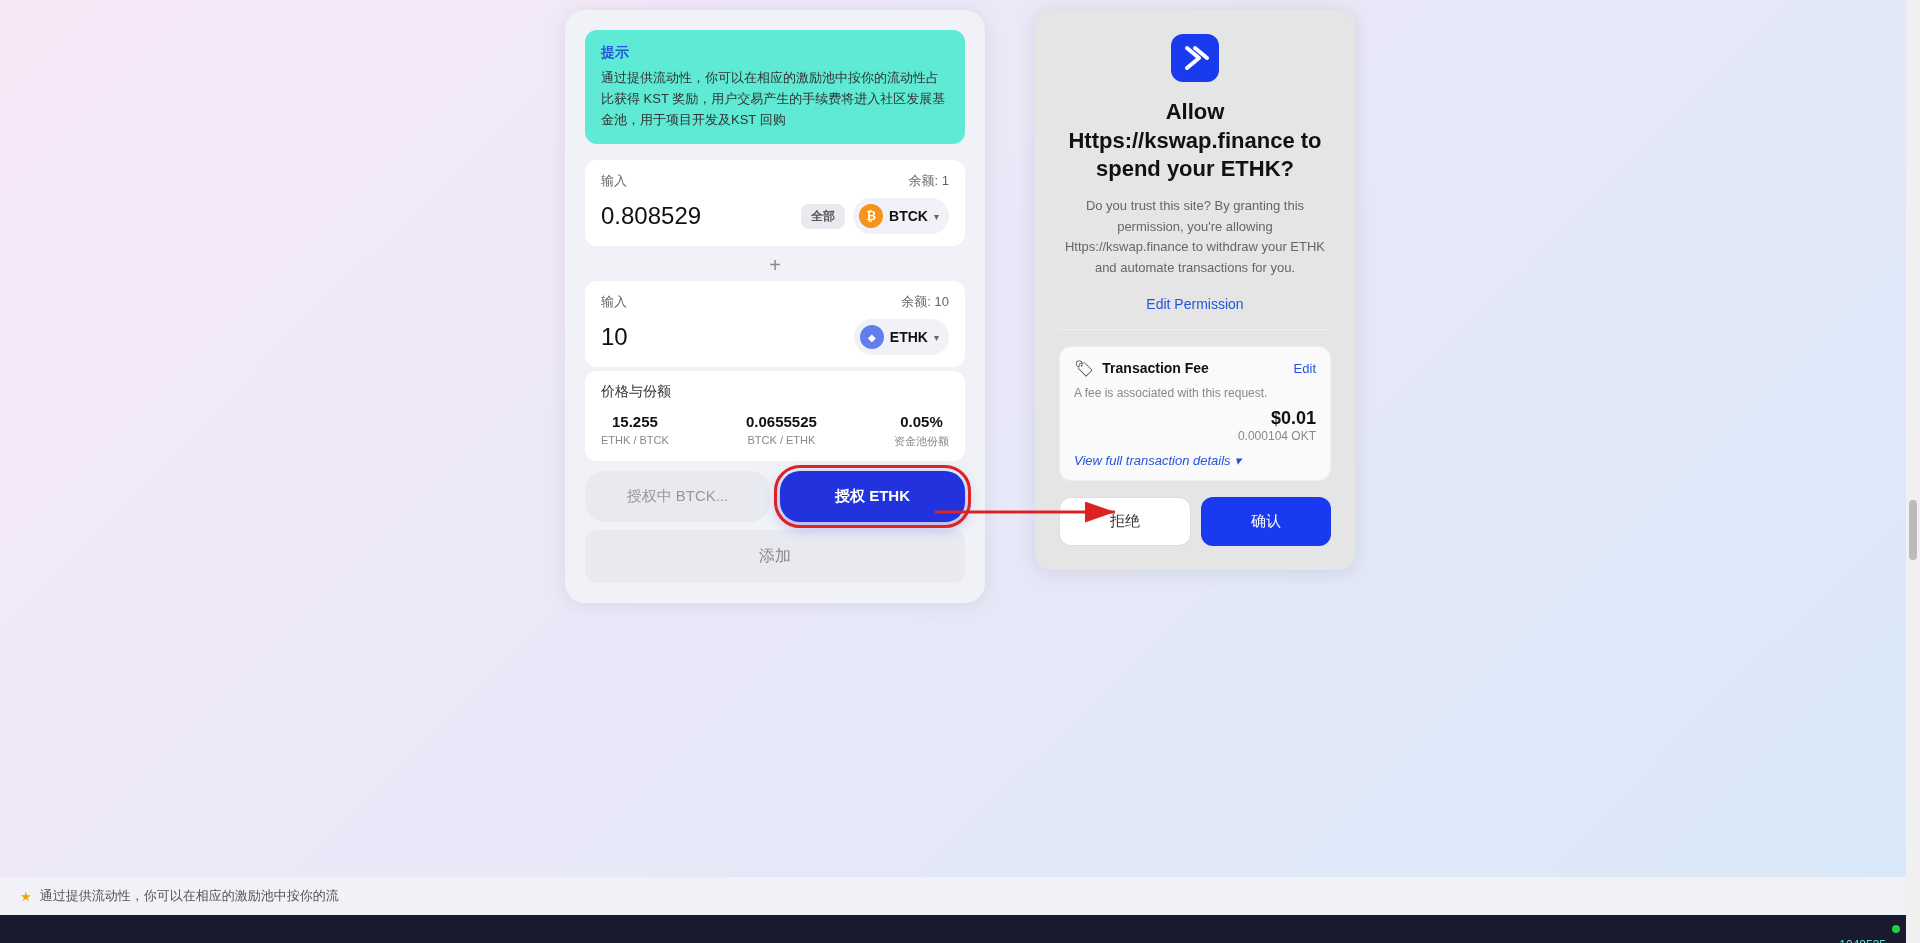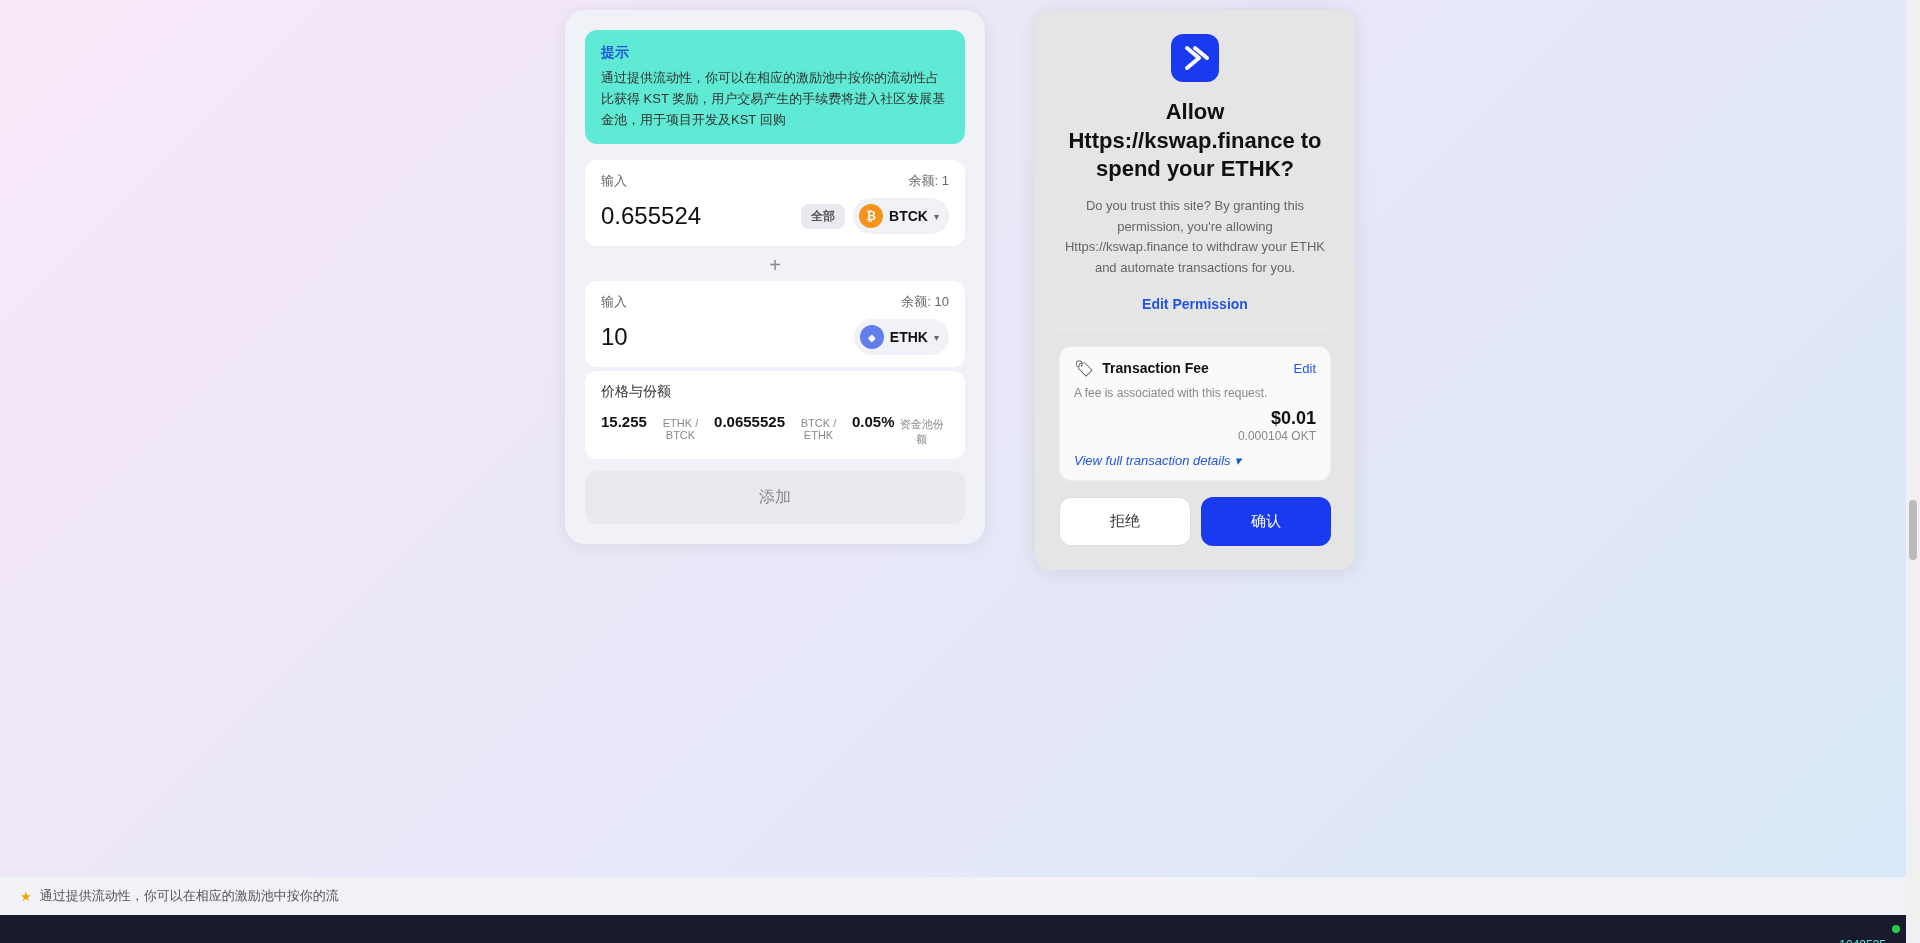--- a/index.html
+++ b/index.html
@@ -166,21 +166,22 @@
     }
 
     .price-grid {
       display: flex;
       justify-content: space-between;
       text-align: center;
     }
 
     .price-item {
       display: flex;
-      flex-direction: row;
+      flex-direction: column;
+      align-items: center;
     }
 
     .price-value {
       font-size: 15px;
       font-weight: 600;
       color: #111;
     }
 
     .price-label {
       font-size: 11px;
@@ -285,21 +286,20 @@
 
     .edit-permission-link {
       text-align: center;
       margin-bottom: 16px;
     }
 
     .edit-permission-link a {
       color: #2255dd;
       text-decoration: none;
       font-size: 14px;
-      font-weight: bold;
     }
 
     .divider {
       height: 1px;
       background: #eee;
       margin: 16px 0;
     }
 
     
     .fee-section {
@@ -511,21 +511,21 @@
         <div class="notice-text">通过提供流动性，你可以在相应的激励池中按你的流动性占比获得 KST 奖励，用户交易产生的手续费将进入社区发展基金池，用于项目开发及KST 回购</div>
       </div>
 
       
       <div class="input-section">
         <div class="input-label-row">
           <span>输入</span>
           <span class="balance-text">余额: 1</span>
         </div>
         <div class="input-value-row">
-          <span class="input-value">0.655524</span>
+          <span class="input-value">0.808529</span>
           <div class="input-controls">
             <button class="all-btn">全部</button>
             <button class="token-selector">
               <div class="token-icon btck-icon">₿</div>
               <span class="token-name">BTCK</span>
               <span class="chevron-down">▾</span>
             </button>
           </div>
         </div>
       </div>
@@ -564,20 +564,33 @@
             <span class="price-label">BTCK / ETHK</span>
           </div>
           <div class="price-item">
             <span class="price-value">0.05%</span>
             <span class="price-label">资金池份额</span>
           </div>
         </div>
       </div>
 
       
+      <div class="button-row" style="position:relative;">
+        <button class="auth-btn-inactive">授权中 BTCK...</button>
+        <button class="auth-btn-active">授权 ETHK</button>
+
+        <svg class="arrow-svg" style="position:absolute; right:-170px; bottom:-20px; width:200px; height:60px; overflow:visible;" viewBox="0 0 200 60">
+          <defs>
+            <marker id="arrowhead" markerWidth="10" markerHeight="7" refX="10" refY="3.5" orient="auto">
+              <polygon points="0 0, 10 3.5, 0 7" fill="#dd2222"></polygon>
+            </marker>
+          </defs>
+          <line x1="0" y1="30" x2="180" y2="30" stroke="#dd2222" stroke-width="3" marker-end="url(#arrowhead)"></line>
+        </svg>
+      </div>
 
       
       <button class="add-btn">添加</button>
     </div>
 
     <div class="permission-panel">
 
       <div class="kswap-logo">
         <div class="kswap-logo-icon">
           <svg width="32" height="32" viewBox="0 0 32 32">

